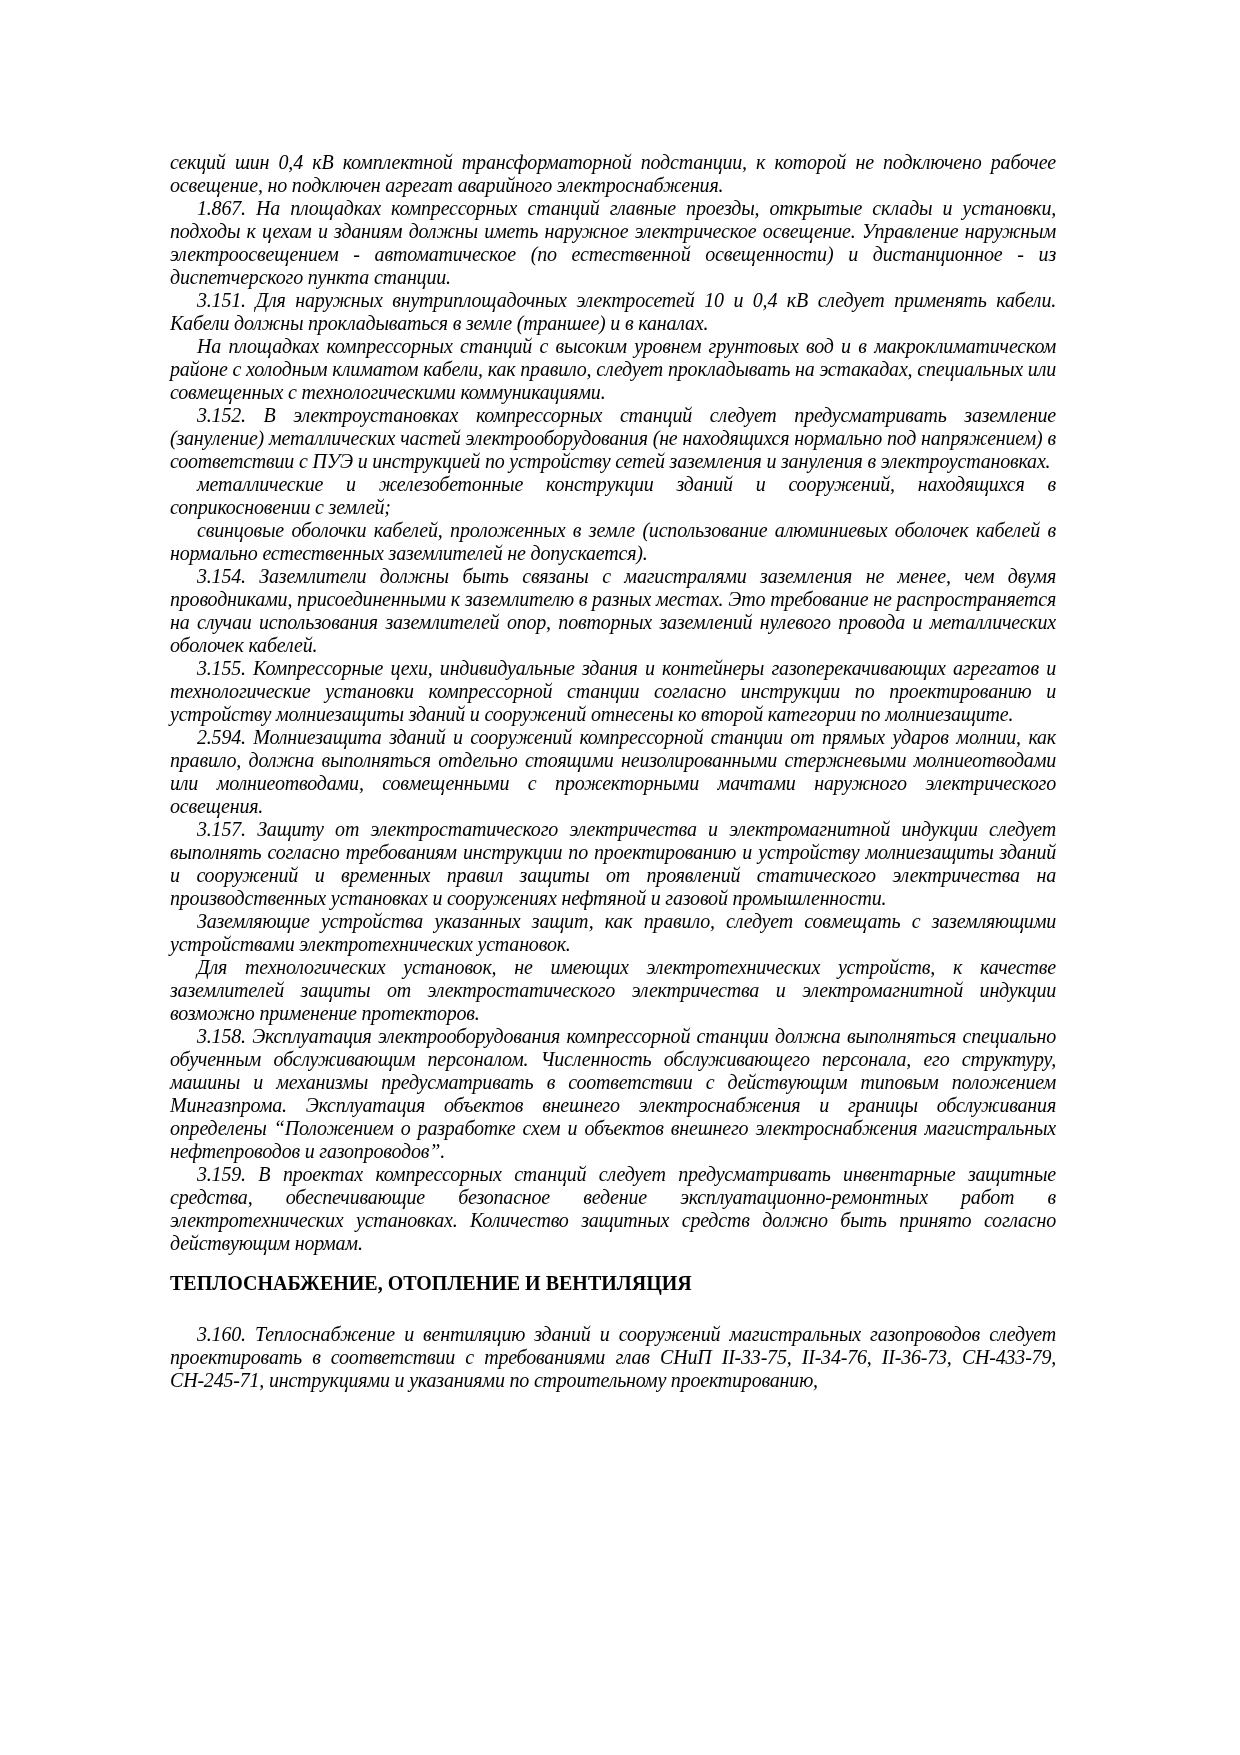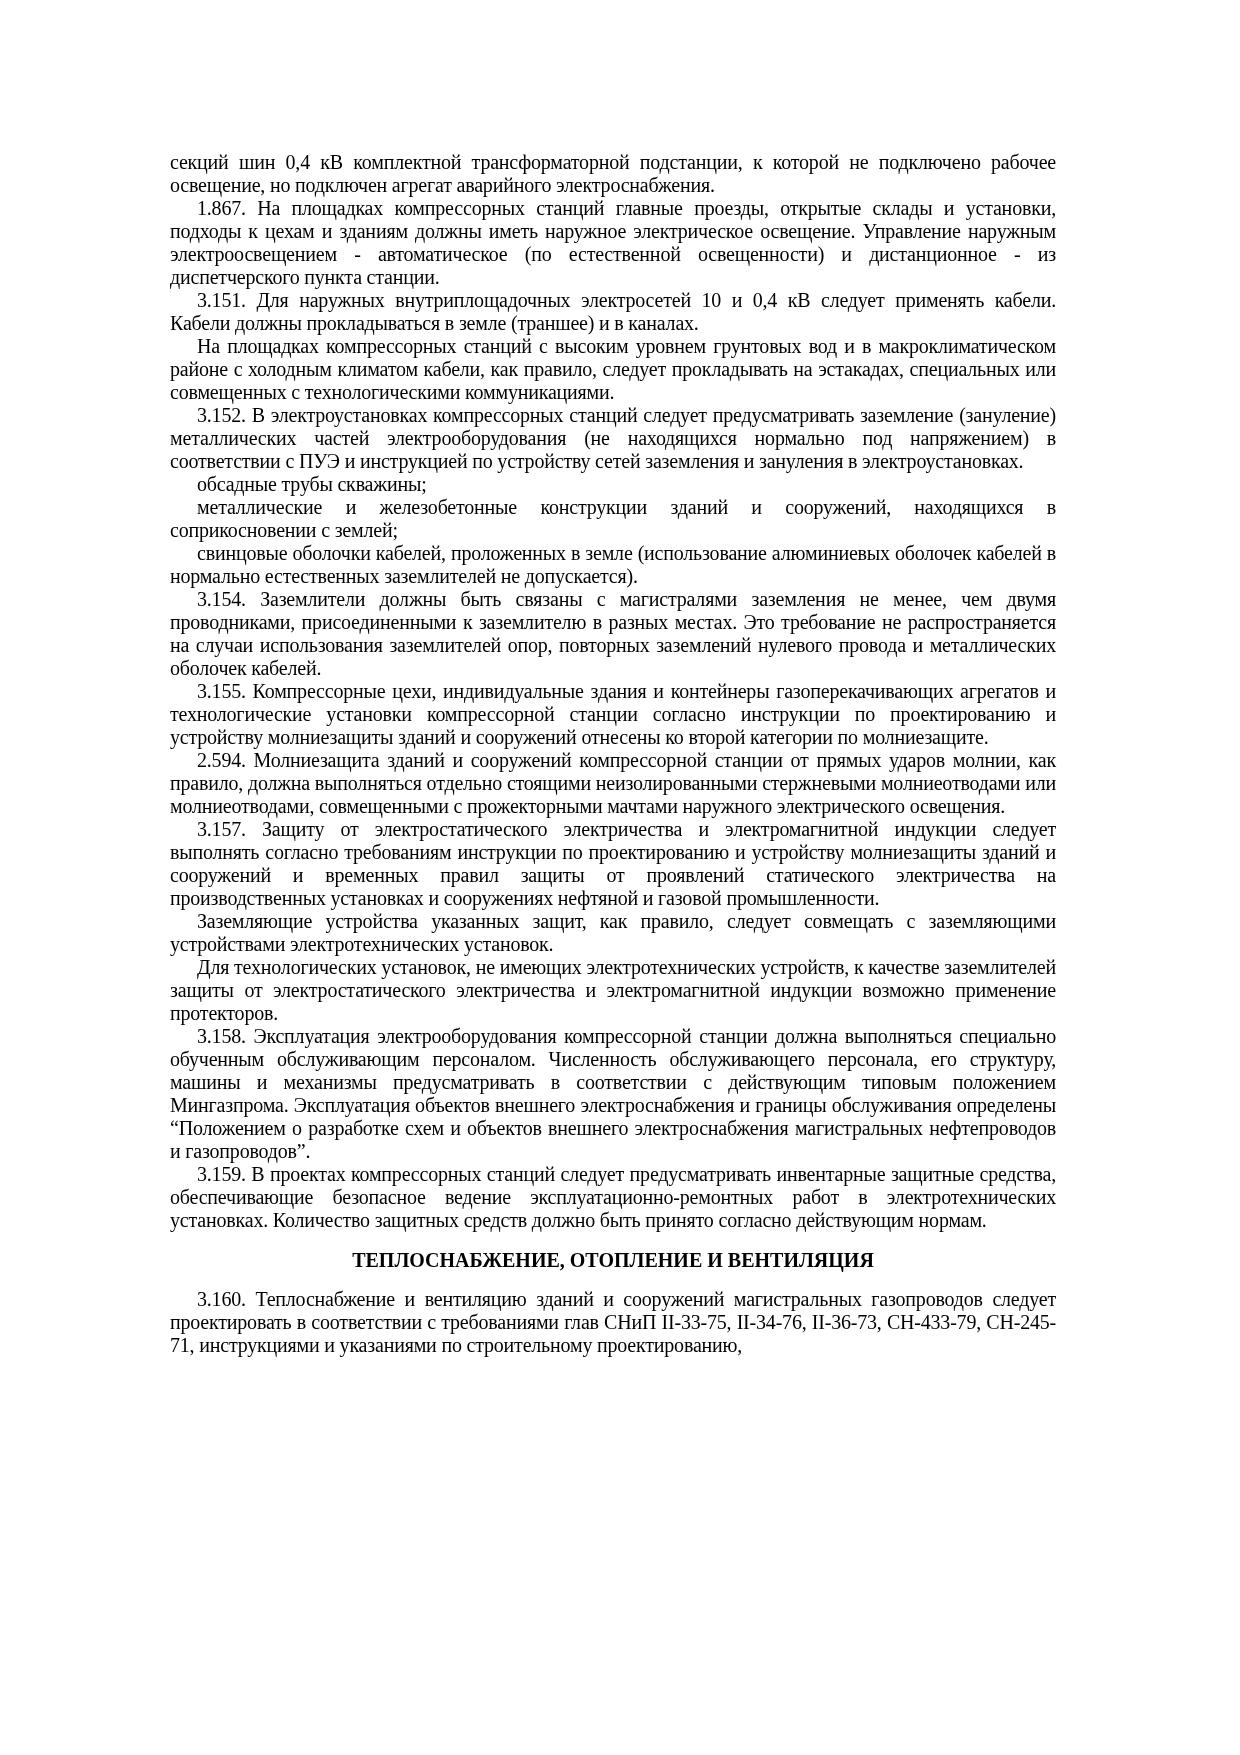--- a/index.html
+++ b/index.html
@@ -27,46 +27,45 @@
     color: #000000;
     font-size: 20px;
     line-height: 23px;
     letter-spacing: -0.2px;
   }
   p.para {
     margin: 0;
     padding: 0;
     text-align: justify;
     text-indent: 27px;
+    font-style: italic;
   }
   p.para.no-indent {
     text-indent: 0;
   }
   h2.section-heading {
-    margin: 16px 0 16px 0;
+    margin: 16px 0 28px 0;
     padding: 0;
-    text-align: center;
     text-indent: 0;
     font-size: 20px;
     line-height: 24px;
     font-weight: bold;
     letter-spacing: 0;
   }
 </style>
 </head>
 <body>
 
 <div class="page">
   <div class="text-block" id="doc-body">
       <p class="para no-indent">секций шин 0,4 кВ комплектной трансформаторной подстанции, к которой не подключено рабочее освещение, но подключен агрегат аварийного электроснабжения.</p>
       <p class="para">1.867. На площадках компрессорных станций главные проезды, открытые склады и установки, подходы к цехам и зданиям должны иметь наружное электрическое освещение. Управление наружным электроосвещением - автоматическое (по естественной освещенности) и дистанционное - из диспетчерского пункта станции.</p>
       <p class="para">3.151. Для наружных внутриплощадочных электросетей 10 и 0,4 кВ следует применять кабели. Кабели должны прокладываться в земле (траншее) и в каналах.</p>
       <p class="para">На площадках компрессорных станций с высоким уровнем грунтовых вод и в макроклиматическом районе с холодным климатом кабели, как правило, следует прокладывать на эстакадах, специальных или совмещенных с технологическими коммуникациями.</p>
       <p class="para">3.152. В электроустановках компрессорных станций следует предусматривать заземление (зануление) металлических частей электрооборудования (не находящихся нормально под напряжением) в соответствии с ПУЭ и инструкцией по устройству сетей заземления и зануления в электроустановках.</p>
-      <p class="para">обсадные трубы скважины;</p>
       <p class="para">металлические и железобетонные конструкции зданий и сооружений, находящихся в соприкосновении с землей;</p>
       <p class="para">свинцовые оболочки кабелей, проложенных в земле (использование алюминиевых оболочек кабелей в нормально естественных заземлителей не допускается).</p>
       <p class="para">3.154. Заземлители должны быть связаны с магистралями заземления не менее, чем двумя проводниками, присоединенными к заземлителю в разных местах. Это требование не распространяется на случаи использования заземлителей опор, повторных заземлений нулевого провода и металлических оболочек кабелей.</p>
       <p class="para">3.155. Компрессорные цехи, индивидуальные здания и контейнеры газоперекачивающих агрегатов и технологические установки компрессорной станции согласно инструкции по проектированию и устройству молниезащиты зданий и сооружений отнесены ко второй категории по молниезащите.</p>
       <p class="para">2.594. Молниезащита зданий и сооружений компрессорной станции от прямых ударов молнии, как правило, должна выполняться отдельно стоящими неизолированными стержневыми молниеотводами или молниеотводами, совмещенными с прожекторными мачтами наружного электрического освещения.</p>
       <p class="para">3.157. Защиту от электростатического электричества и электромагнитной индукции следует выполнять согласно требованиям инструкции по проектированию и устройству молниезащиты зданий и сооружений и временных правил защиты от проявлений статического электричества на производственных установках и сооружениях нефтяной и газовой промышленности.</p>
       <p class="para">Заземляющие устройства указанных защит, как правило, следует совмещать с заземляющими устройствами электротехнических установок.</p>
       <p class="para">Для технологических установок, не имеющих электротехнических устройств, к качестве заземлителей защиты от электростатического электричества и электромагнитной индукции возможно применение протекторов.</p>
       <p class="para">3.158. Эксплуатация электрооборудования компрессорной станции должна выполняться специально обученным обслуживающим персоналом. Численность обслуживающего персонала, его структуру, машины и механизмы предусматривать в соответствии с действующим типовым положением Мингазпрома. Эксплуатация объектов внешнего электроснабжения и границы обслуживания определены “Положением о разработке схем и объектов внешнего электроснабжения магистральных нефтепроводов и газопроводов”.</p>
       <p class="para">3.159. В проектах компрессорных станций следует предусматривать инвентарные защитные средства, обеспечивающие безопасное ведение эксплуатационно-ремонтных работ в электротехнических установках. Количество защитных средств должно быть принято согласно действующим нормам.</p>

